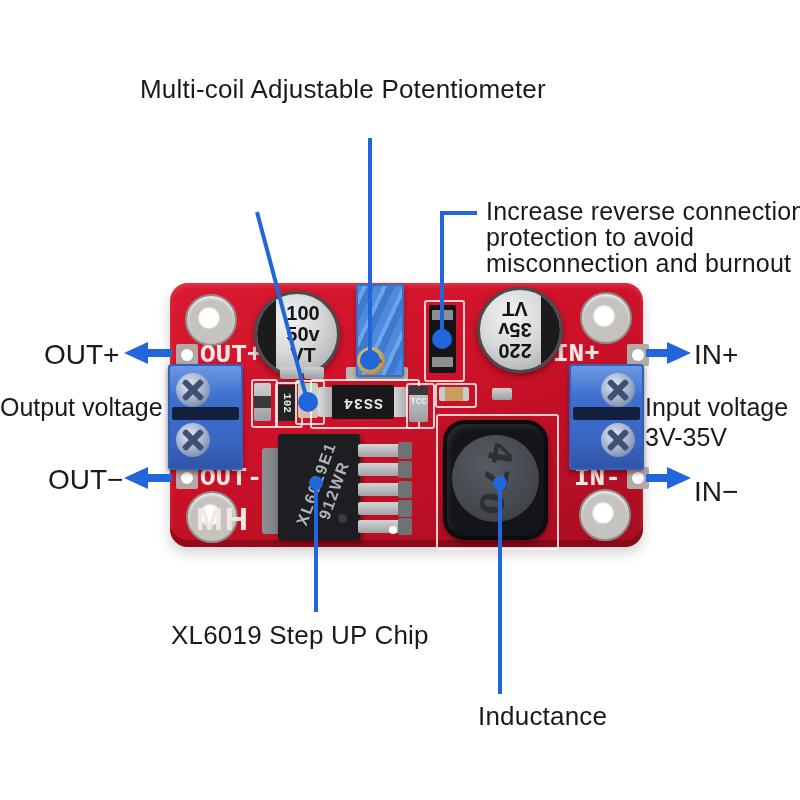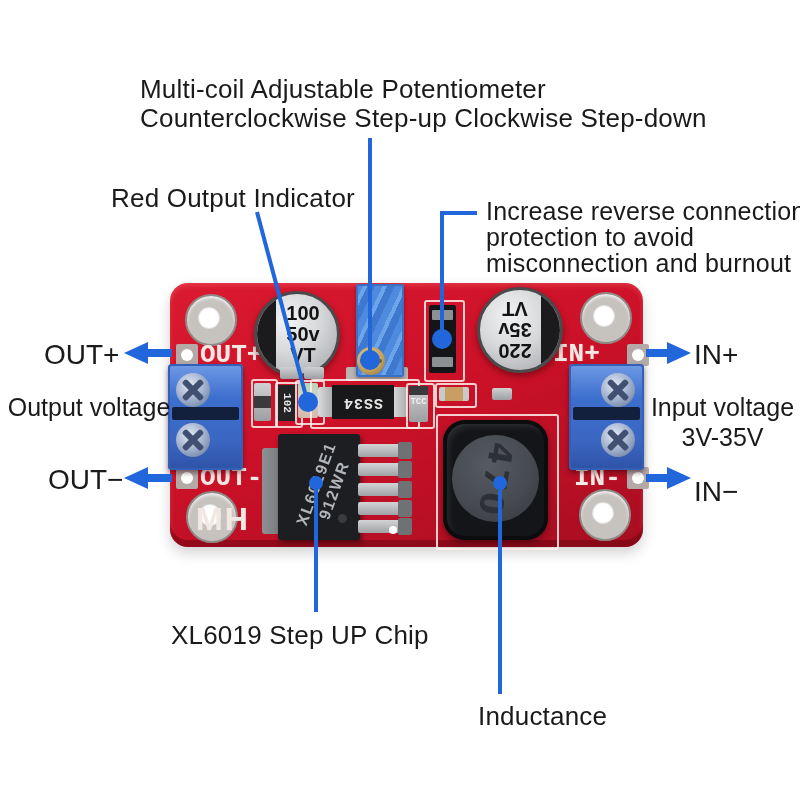--- a/index.html
+++ b/index.html
@@ -2,21 +2,21 @@
 <html style="--accent: #2166db;"><head>
 <meta charset="utf-8">
 <style>
   html,body{margin:0;padding:0;background:#fff;}
   #stage{position:relative;width:800px;height:800px;background:#fff;overflow:hidden;
          font-family:"Liberation Sans",sans-serif;color:#1a1a1a;}
   .abs{position:absolute;}
   .note{font-size:26px;line-height:29px;letter-spacing:0.2px;white-space:nowrap;}
   .note.small{font-size:25px;line-height:26px;}
   .sidelabel{font-size:28px;font-weight:400;white-space:nowrap;}
-  .voltnote{font-size:25px;line-height:30px;text-align:center;white-space:nowrap;}
+  .voltnote{font-size:25px;line-height:30px;white-space:nowrap;}
 
   
   #board{left:170px;top:283px;width:473px;height:264px;border-radius:18px;
          background:linear-gradient(160deg,#da1a31 0%,#cc1128 45%,#b60f24 80%,#a50d20 100%);
          box-shadow:inset 0 -7px 0 rgba(110,6,18,.55), inset 0 3px 5px rgba(255,130,130,.30),
                     0 6px 14px rgba(0,0,0,.18);}
   .hole{width:48px;height:48px;border-radius:50%;background:#c6c2be;border:2px solid #908a86;
         box-shadow:inset 0 2px 3px rgba(255,255,255,.8);}
   .hole::after{content:"";position:absolute;left:11px;top:11px;width:22px;height:22px;border-radius:50%;
         background:#ffffff;box-shadow:inset 0 0 2px #9a9a9a;}
@@ -253,24 +253,22 @@
 
     <line class="shaft" x1="646" y1="353" x2="669" y2="353"></line>
     <polygon class="fillb" points="691,353 667,342 667,364"></polygon>
 
     <line class="shaft" x1="646" y1="478" x2="669" y2="478"></line>
     <polygon class="fillb" points="691,478 667,467 667,489"></polygon>
   </svg>
 
   <div class="abs note" style="left:140px;top:75px;z-index:7;">
     <div>Multi-coil Adjustable Potentiometer</div>
-    <div>Counterclockwise Step-up Clockwise Step-down</div>
-  </div>
-
-  <div class="abs note" style="left:111px;top:184px;z-index:7;">Red Output Indicator</div>
+  </div>
+
 
   <div class="abs note small" style="left:486px;top:198px;z-index:7;">
     <div>Increase reverse connection</div>
     <div>protection to avoid</div>
     <div>misconnection and burnout</div>
   </div>
 
   <div class="abs sidelabel" style="left:44px;top:339px;z-index:7;">OUT+</div>
   <div class="abs voltnote" style="left:0px;top:392px;width:178px;z-index:7;">
     <div>Output voltage</div>

